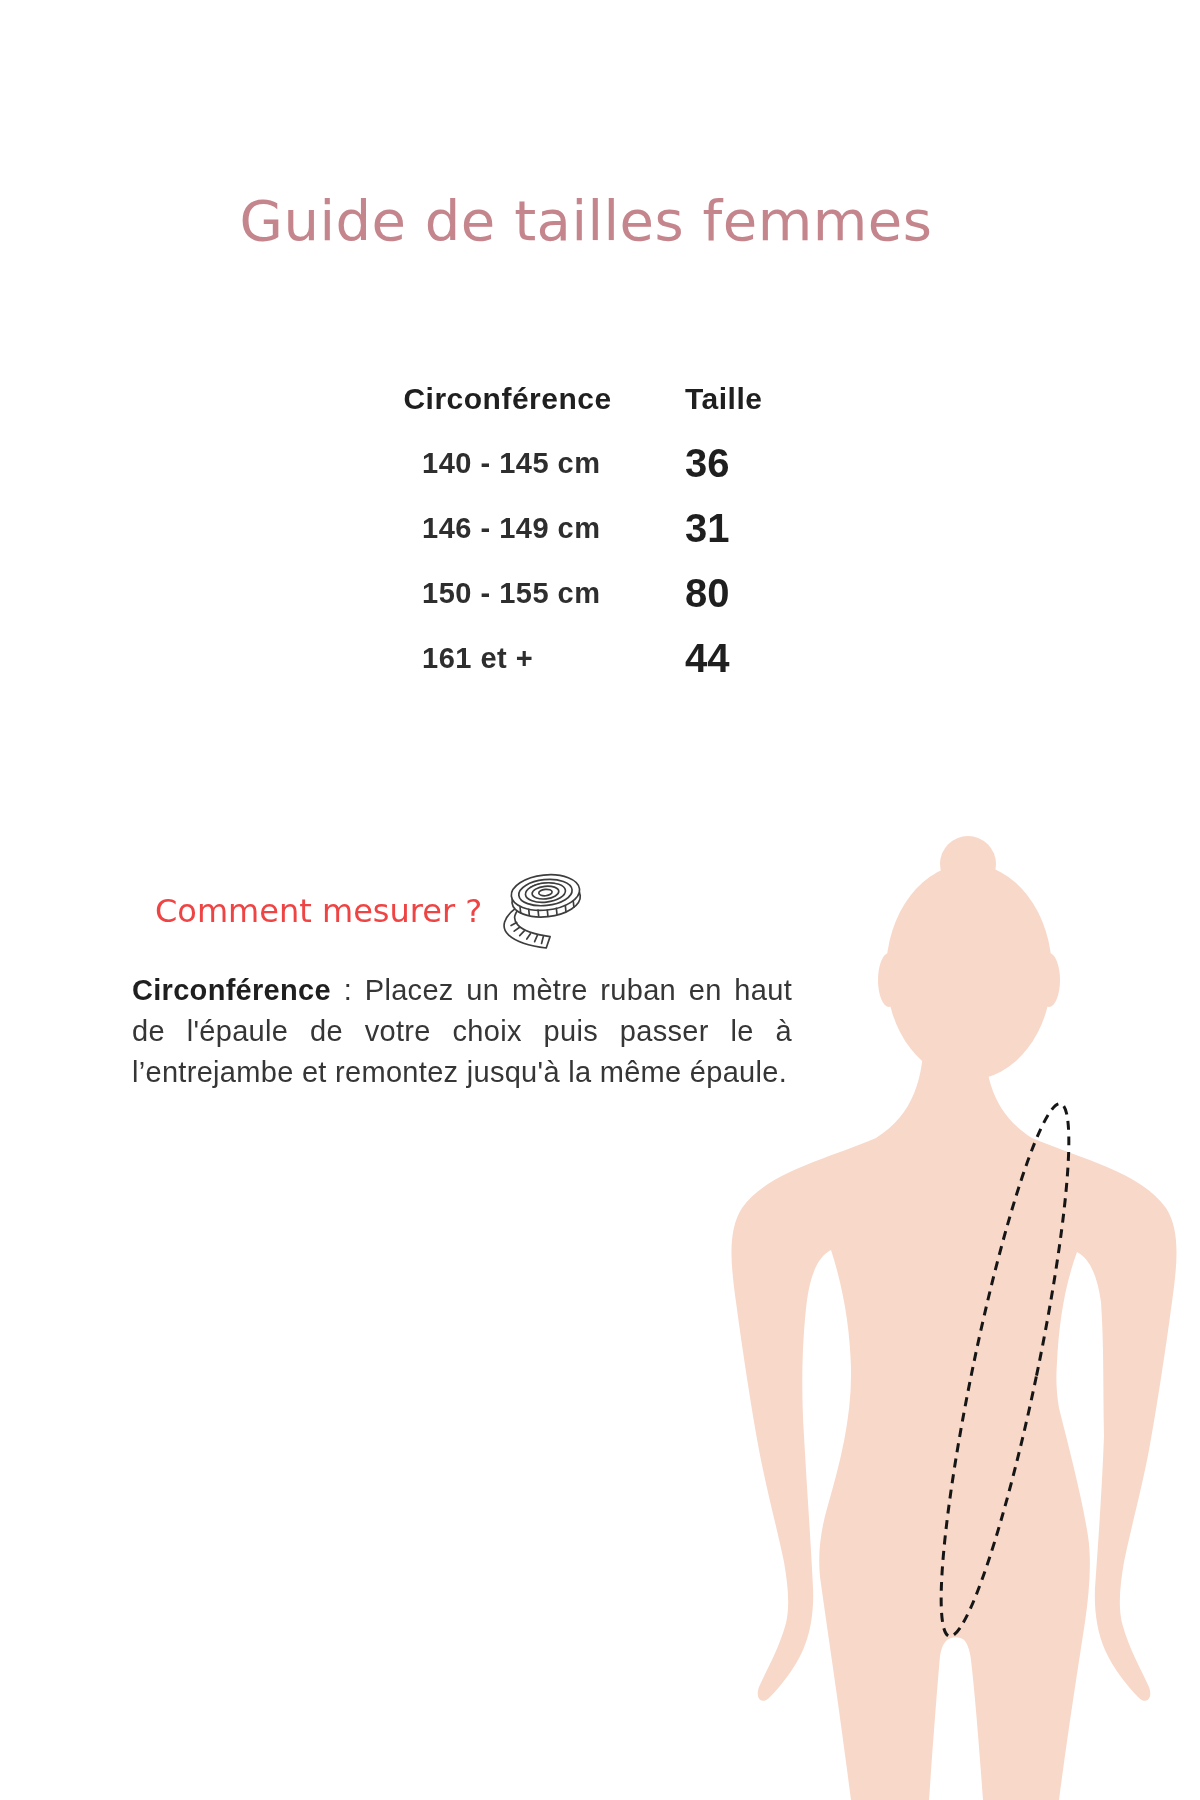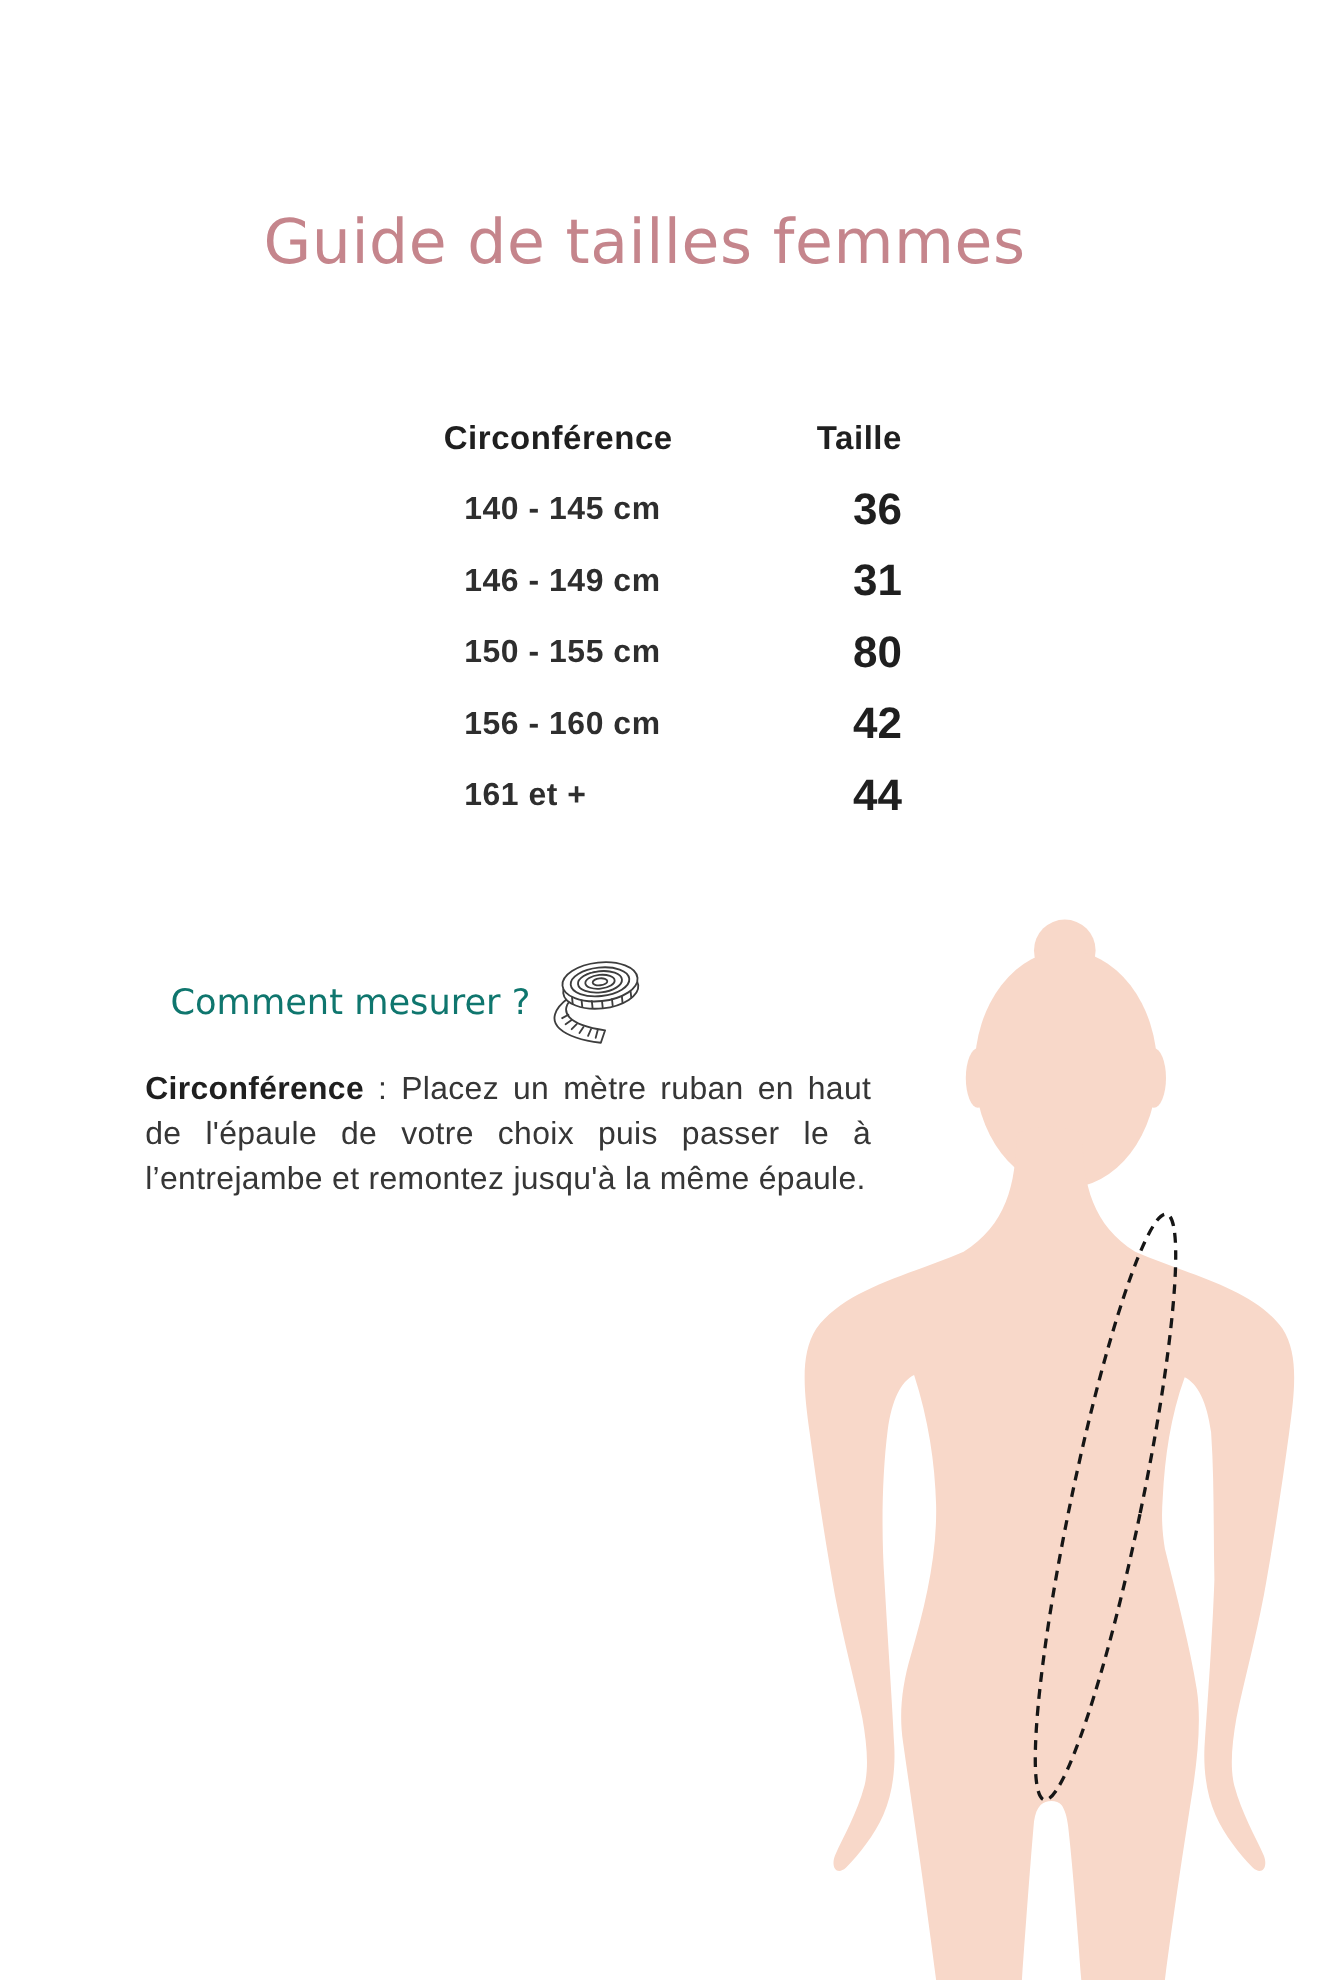--- a/index.html
+++ b/index.html
@@ -28,21 +28,21 @@
     left: 330px;
     top: 366px;
     width: 490px;
   }
   .t-row {
     display: flex;
     align-items: center;
     height: 65px;
   }
   .t-c1 { width: 355px; }
-  .t-c2 { width: 135px; text-align: right; }
+  .t-c2 { width: 135px; text-align: left; }
   .t-head .t-c1 {
     text-align: center;
     font-weight: 700;
     font-size: 30px;
     color: #1f1f1f;
     letter-spacing: 0.5px;
   }
   .t-head .t-c2 {
     font-weight: 700;
     font-size: 30px;
@@ -62,21 +62,21 @@
     font-weight: 700;
     font-size: 40px;
     color: #1f1f1f;
   }
   .measure-heading {
     position: absolute;
     left: 155px;
     top: 892px;
     font-family: "DejaVu Sans", sans-serif;
     font-size: 32px;
-    color: #0f766e;
+    color: #ef4444;
   }
   .tape-icon {
     position: absolute;
     left: 498px;
     top: 868px;
     width: 92px;
     height: 88px;
   }
   .measure-paragraph {
     position: absolute;
@@ -173,24 +173,20 @@
     </div>
     <div class="t-row t-data">
       <div class="t-c1">146 - 149 cm</div>
       <div class="t-c2">31</div>
     </div>
     <div class="t-row t-data">
       <div class="t-c1">150 - 155 cm</div>
       <div class="t-c2">80</div>
     </div>
     <div class="t-row t-data">
-      <div class="t-c1">156 - 160 cm</div>
-      <div class="t-c2">42</div>
-    </div>
-    <div class="t-row t-data">
       <div class="t-c1">161 et +</div>
       <div class="t-c2">44</div>
     </div>
   </div>
 
   <div class="measure-heading">Comment mesurer ?</div>
 
   <svg class="tape-icon" viewBox="0 0 110 102" aria-hidden="true">
     <g stroke="#3d3d3d" stroke-width="2" fill="#ffffff" stroke-linecap="round" stroke-linejoin="round" transform="rotate(-6 55 40)">
 

